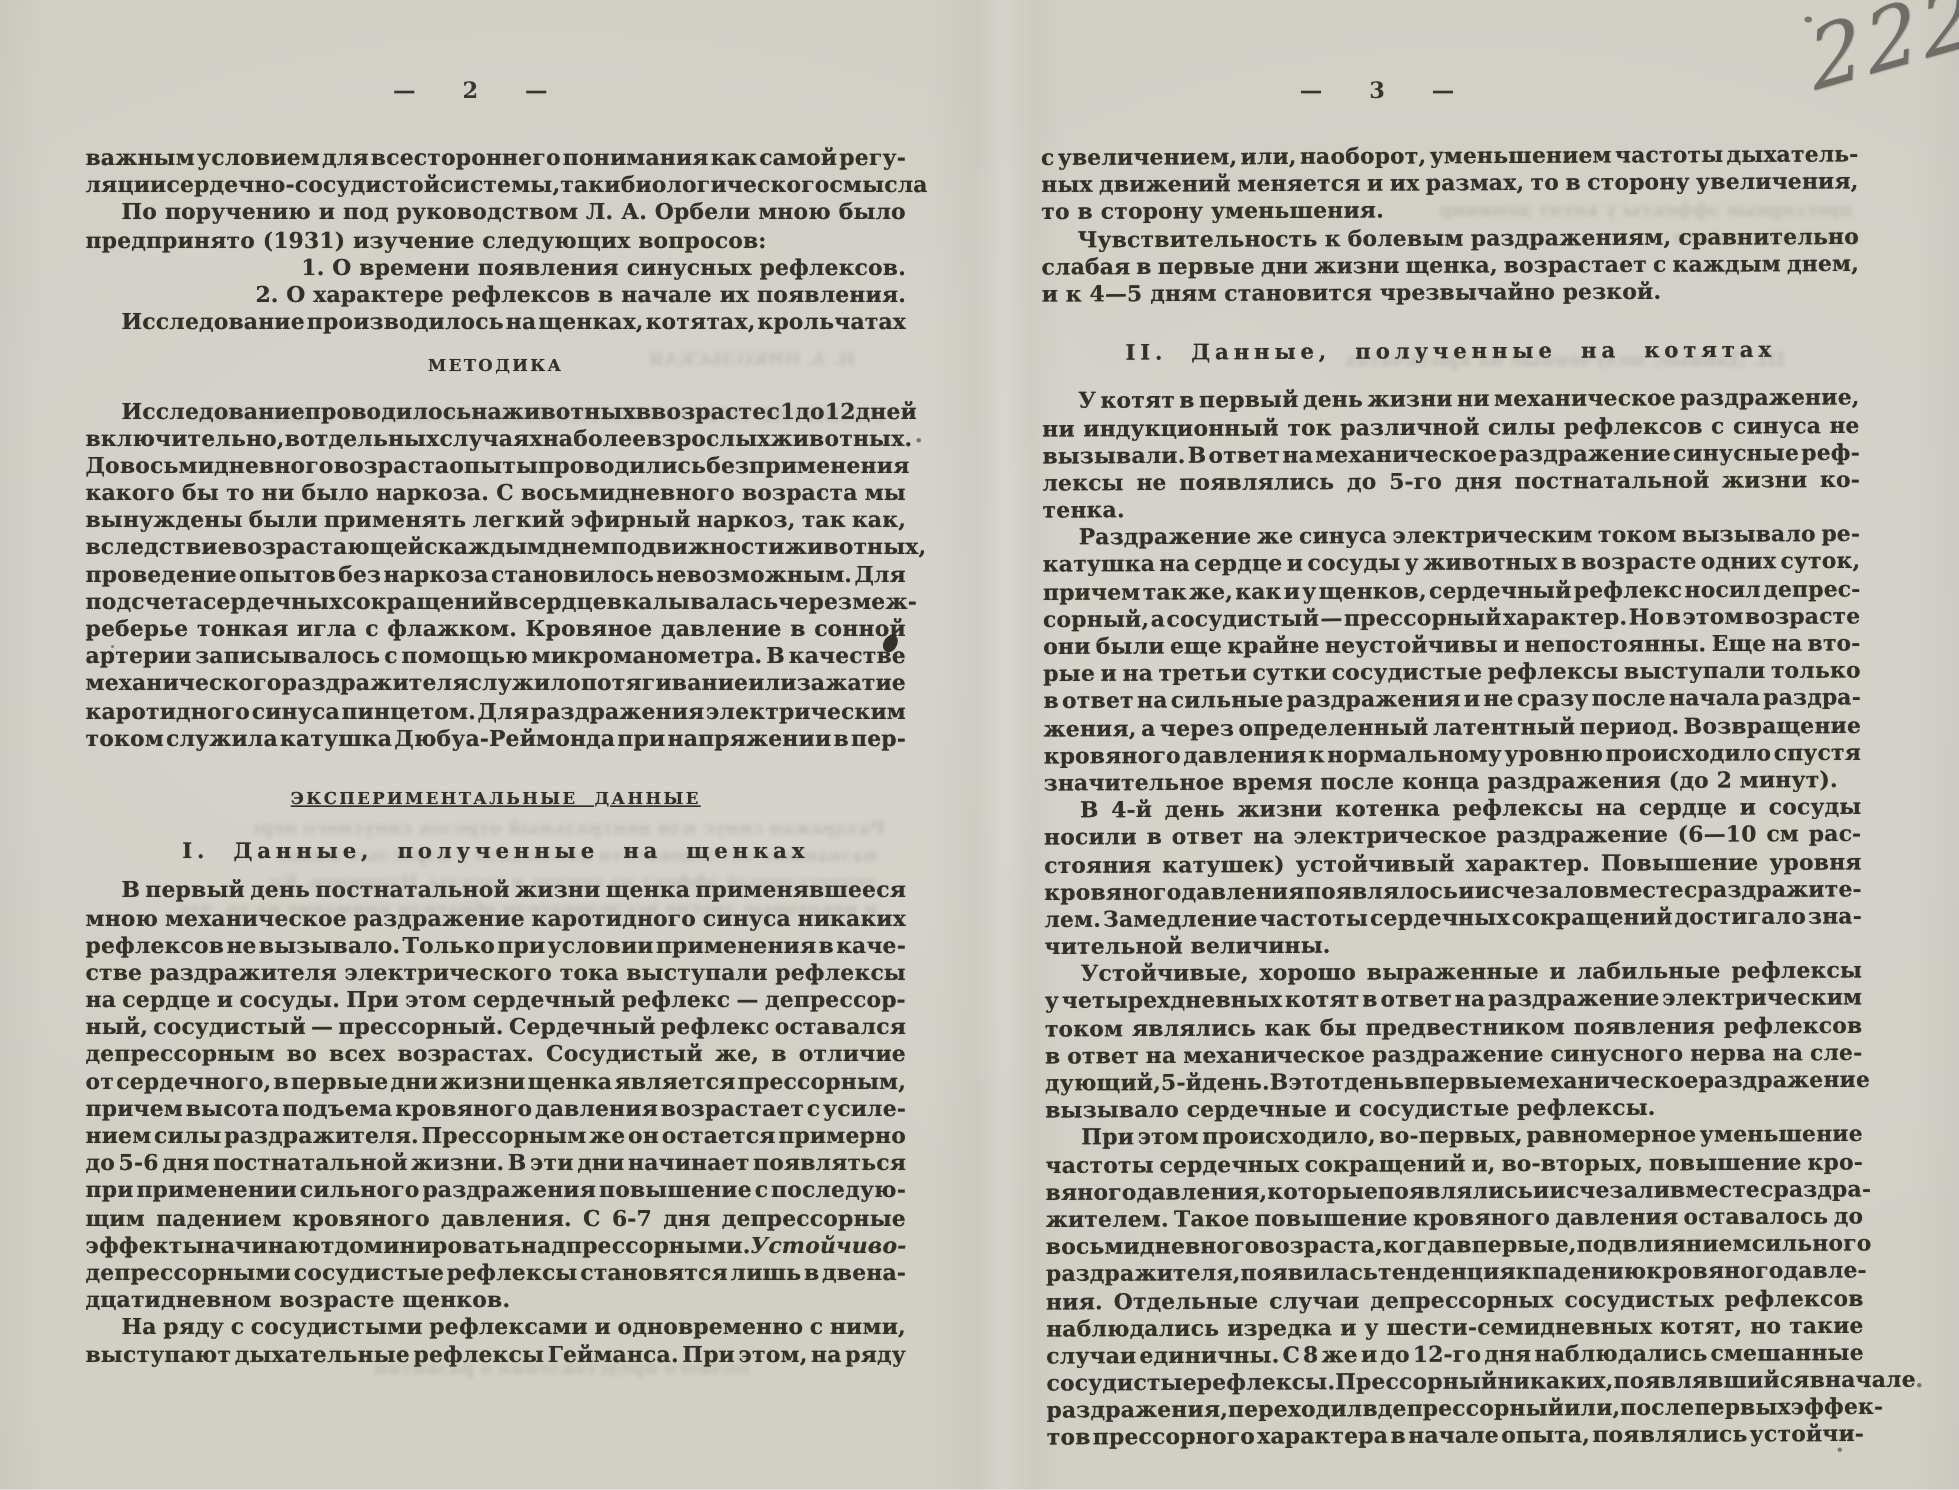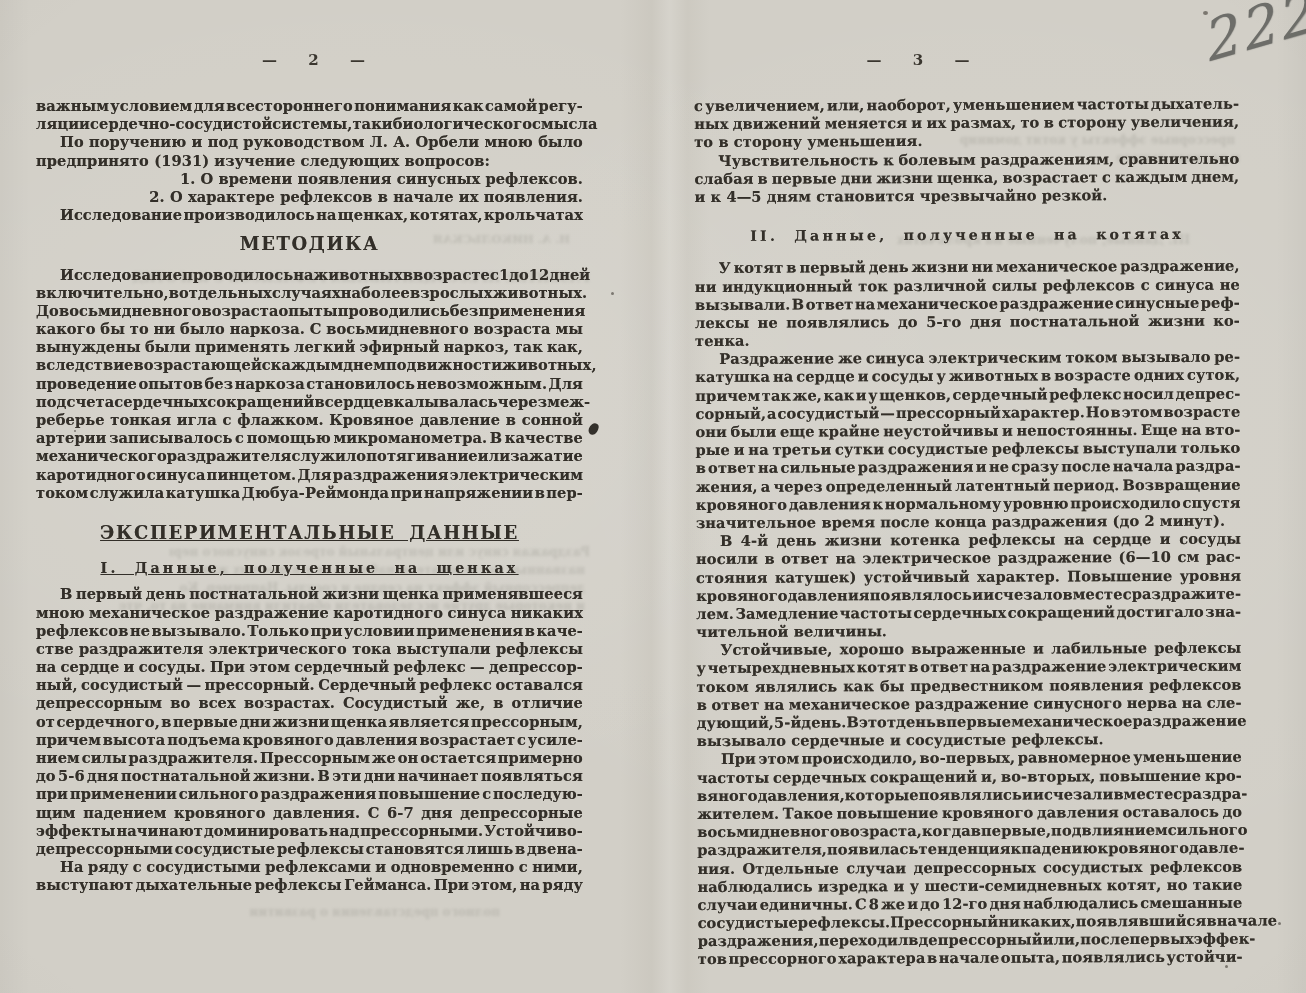--- a/index.html
+++ b/index.html
@@ -16,21 +16,21 @@
       linear-gradient(270deg, rgba(0,0,0,0.03) 0px, rgba(0,0,0,0) 30px);
     font-family:"DejaVu Serif","Liberation Serif",serif;
     color:#332f29;
   }
   
   #gutter{
     position:absolute;left:620px;top:0;width:90px;height:993px;
     background:linear-gradient(90deg, rgba(0,0,0,0) 0%, rgba(120,112,95,0.07) 35%, rgba(255,255,255,0.08) 55%, rgba(120,112,95,0.06) 75%, rgba(0,0,0,0) 100%);
   }
   .page{position:absolute;top:97px;}
-  #page-left{left:36px;width:547px;}
+  #page-left{left:57px;width:547px;}
   #page-right{left:694px;width:545px;transform:rotate(-0.25deg);transform-origin:top left;}
   .page-header{
     position:absolute;top:50px;height:20px;line-height:20px;
     text-align:center;font-size:15px;font-weight:700;
     letter-spacing:4px;word-spacing:18px;color:#3a362f;
   }
   #header-left{left:42px;width:547px;}
   #header-right{left:660px;width:520px;}
   .line{
     height:18.2px;line-height:18.2px;
@@ -39,27 +39,27 @@
     text-shadow:0 0 0.5px rgba(40,36,30,0.55);
   }
   .line.j{display:flex;justify-content:space-between;}
   .line.ind{padding-left:24px;}
   .block.list .line{padding-left:24px;text-align:right;}
   .block.heading,.block.subheading{
     text-align:center;font-weight:700;
     height:18.2px;line-height:18.2px;
     text-shadow:0 0 0.5px rgba(40,36,30,0.55);
   }
-  .block.heading{font-size:18px;letter-spacing:1.6px;word-spacing:6px;}
+  .block.heading{font-size:11px;letter-spacing:1.6px;word-spacing:6px;}
   .block.subheading{font-size:14.2px;letter-spacing:3.2px;word-spacing:8px;}
   .block.h-methodika{margin:11px 0 12px;}
   .block.h-exp{margin:22px 0 0;text-decoration:underline;}
-  .block.sub-left{margin:17px 0 8px;text-decoration:underline;}
+  .block.sub-left{margin:17px 0 8px;}
   .block.sub-right{margin:21px 0 14px;}
-  .it{}
+  .it{font-style:italic;}
   
   #hand-note{
     position:absolute;left:1206px;top:-6px;width:110px;height:80px;
     font-size:56px;font-style:italic;font-weight:400;
     color:#5c5d59;opacity:0.85;
     transform:rotate(-16deg) skewX(-8deg);
     letter-spacing:3px;
     text-shadow:0.5px 0.5px 1px rgba(80,80,78,0.5);
     font-family:"DejaVu Serif","Liberation Serif",serif;
   }
@@ -425,20 +425,21 @@
         </div>
         <div class="line j">
           <span>депрессорными</span>
           <span>сосудистые</span>
           <span>рефлексы</span>
           <span>становятся</span>
           <span>лишь</span>
           <span>в</span>
           <span>двена-</span>
         </div>
+        <div class="line">дцатидневном возрасте щенков.</div>
       </div>
       <div class="block para">
         <div class="line j ind">
           <span>На</span>
           <span>ряду</span>
           <span>с</span>
           <span>сосудистыми</span>
           <span>рефлексами</span>
           <span>и</span>
           <span>одновременно</span>

